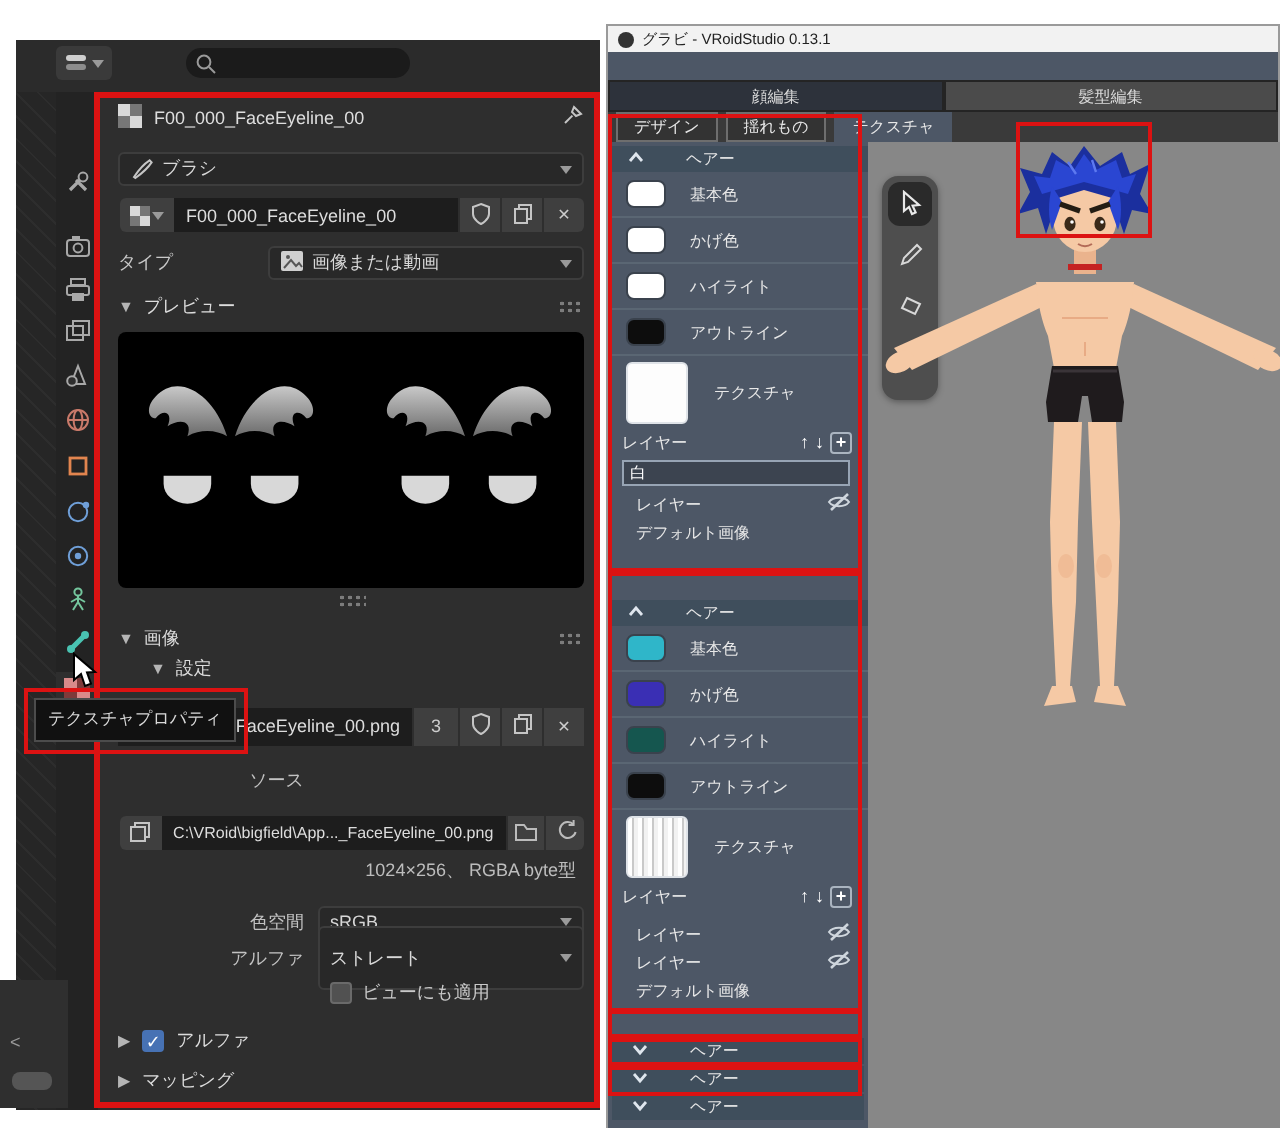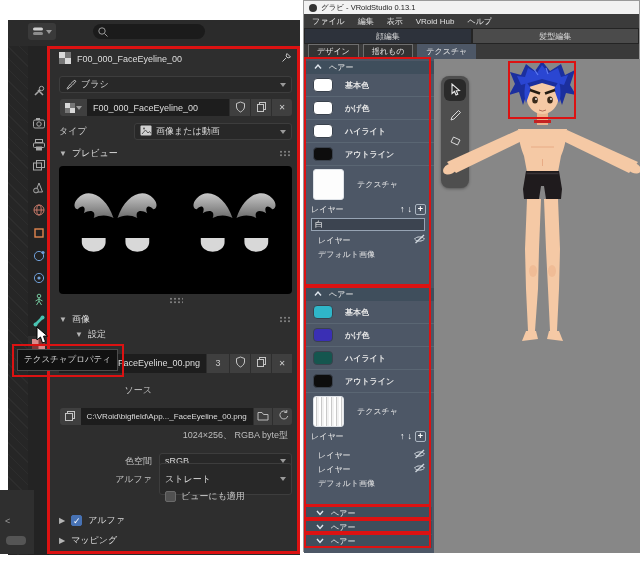--- a/index.html
+++ b/index.html
@@ -36,34 +36,34 @@
   .grip { width:13px; height:7px; background-image:radial-gradient(#7c7c7c 1px, transparent 1.2px); background-size:4px 3.5px; margin-left:auto; }
   .lblr { text-align:right; flex:0 0 100px; padding-right:7px; color:#c2c2c2; }
   .cb { width:11px; height:11px; background:#515151; border:1px solid #6a6a6a; border-radius:2px; }
   .cb.checked { background:#4772b4; border-color:#4772b4; color:#fff; font-size:9px; line-height:10px; text-align:center; }
 
   #bl-preview { background:#000; border-radius:4px; width:233px; height:128px; }
 
   #tooltip { position:absolute; left:17px; top:349px; width:101px; height:22px; background:#111; border:1px solid #4c4c4c; color:#d9d9d9; font-size:8.5px; display:flex; align-items:center; justify-content:center; z-index:45; }
 
   
-  #vroid { position:absolute; left:303px; top:0; width:337px; height:552px; background:#4d5766; border:1px solid #9a9a9a; font-size:8px; color:#e8e8e8; }
+  #vroid { position:absolute; left:303px; top:12px; width:337px; height:552px; background:#4d5766; border:1px solid #9a9a9a; font-size:8px; color:#e8e8e8; }
   #vr-title { position:absolute; left:0; top:0; width:335px; height:13px; background:#f2f2f2; color:#222; display:flex; align-items:center; gap:4px; padding-left:5px; font-size:7.5px; }
   #vr-menu { position:absolute; left:0; top:13px; width:335px; height:14px; background:#3b3b3b; display:flex; align-items:center; gap:13px; padding-left:8px; color:#e0e0e0; }
   #vr-tabs { position:absolute; left:0; top:27px; width:335px; height:16px; display:flex; }
   .vr-tab { flex:1; display:flex; align-items:center; justify-content:center; color:#dcdcdc; border:1px solid #242424; }
   .vr-tab.face { background:#2d323b; }
   .vr-tab.hair { background:#4b4b4b;text-align:right; }
   #vr-subtabs { position:absolute; left:0; top:43px; width:335px; height:15px; background:#3a3a3a; display:flex; gap:4px; padding-left:4px; }
   .vr-subtab { padding:0 8px; display:flex; align-items:center; background:#333; border:1px solid #6e6e6e; color:#e8e8e8; }
   .vr-subtab.active { background:#4d5766; border-color:#4d5766; }
 
   #vr-left { position:absolute; left:0; top:58px; width:130px; height:494px; background:#4d5766; }
-  .hair-hdr { background:#3f4e5c; height:13px; display:flex; align-items:center; gap:6px; padding-left:9px; }
-  .swrow { height:23px; display:flex; align-items:center; gap:12px; padding-left:9px; border-bottom:1px solid #5a6673;font-weight:bold; }
+  .hair-hdr { background:#3f4e5c; height:13px; display:flex; align-items:center; gap:20px; padding-left:9px; }
+  .swrow { height:23px; display:flex; align-items:center; gap:12px; padding-left:9px; border-bottom:1px solid #5a6673; }
   .swatch { width:20px; height:14px; border-radius:4px; border:1px solid #3a424d; }
   .layrow { height:14px; display:flex; align-items:center; padding:0 8px 0 14px; }
   .laybtns { margin-left:auto; display:flex; align-items:center; gap:3px; color:#fff; font-size:9px; font-weight:bold; }
   .plusbox { width:11px; height:11px; border:1px solid #aab4c0; border-radius:2px; display:flex; align-items:center; justify-content:center; font-size:9px; font-weight:bold; color:#fff; }
   .vr-input { width:114px; height:13px; background:#3c4450; border:1px solid #97a4b4; color:#fff; font-size:8px; padding:0 3px; margin:2px 0 2px 7px; outline:none; display:block; }
 
   #vr-viewport { position:absolute; left:130px; top:58px; width:207px; height:494px; background:#878787; }
   #vr-toolbar { position:absolute; left:7px; top:17px; width:28px; height:112px; background:#4e4e4e; border-radius:8px; box-shadow:0 1px 3px rgba(0,0,0,.35); display:flex; flex-direction:column; align-items:center; padding-top:3px; gap:4px; }
   .toolbtn { width:22px; height:22px; border-radius:6px; display:flex; align-items:center; justify-content:center; }
   .toolbtn.active { background:#2a2a2a; }
@@ -357,27 +357,20 @@
   <div id="corner-block">
     <span style="position:absolute;left:5px;top:26px;font-size:9px">&lt;</span>
     <div id="corner-handle"></div>
   </div>
 
   <div id="vroid">
     <div id="vr-title">
       <span style="width:8px;height:8px;border-radius:50%;background:#333;display:inline-block"></span>
       <span>グラビ - VRoidStudio 0.13.1</span>
     </div>
-    <div id="vr-menu">
-      <span>ファイル</span>
-      <span>編集</span>
-      <span>表示</span>
-      <span>VRoid Hub</span>
-      <span>ヘルプ</span>
-    </div>
     <div id="vr-tabs">
       <div class="vr-tab face">顔編集</div>
       <div class="vr-tab hair">髪型編集</div>
     </div>
     <div id="vr-subtabs">
       <div class="vr-subtab">デザイン</div>
       <div class="vr-subtab">揺れもの</div>
       <div class="vr-subtab active">テクスチャ</div>
     </div>
 

